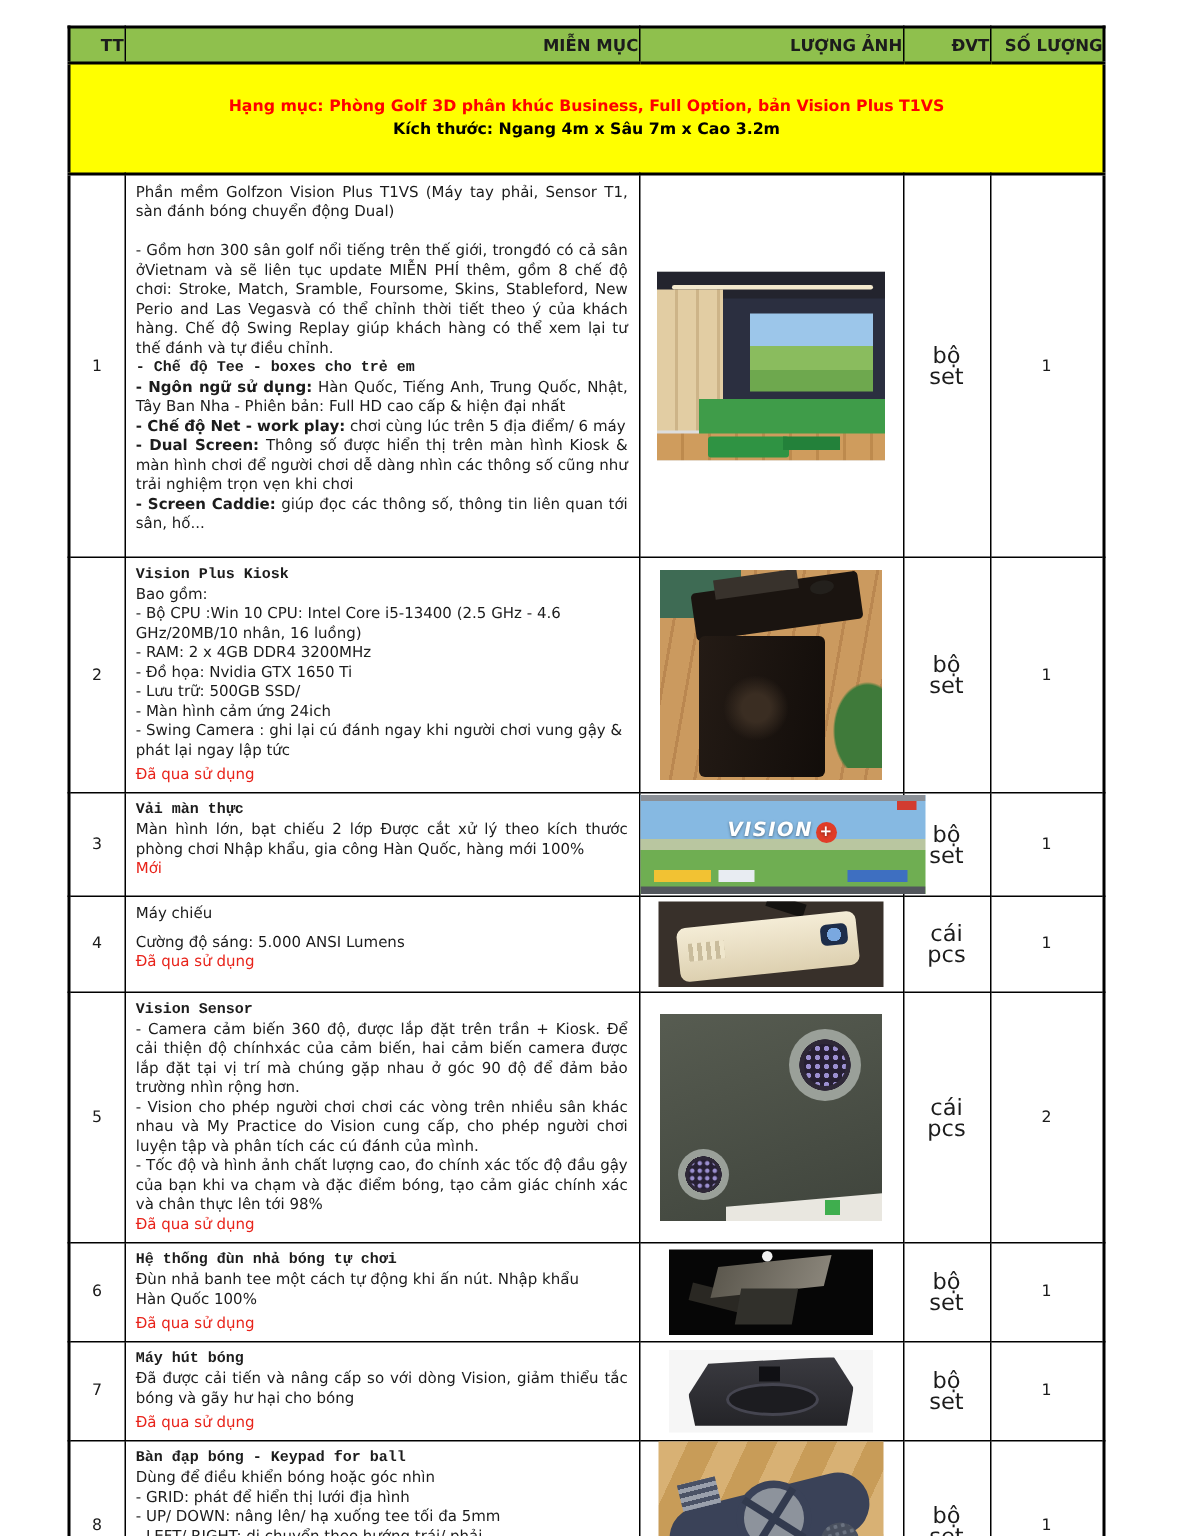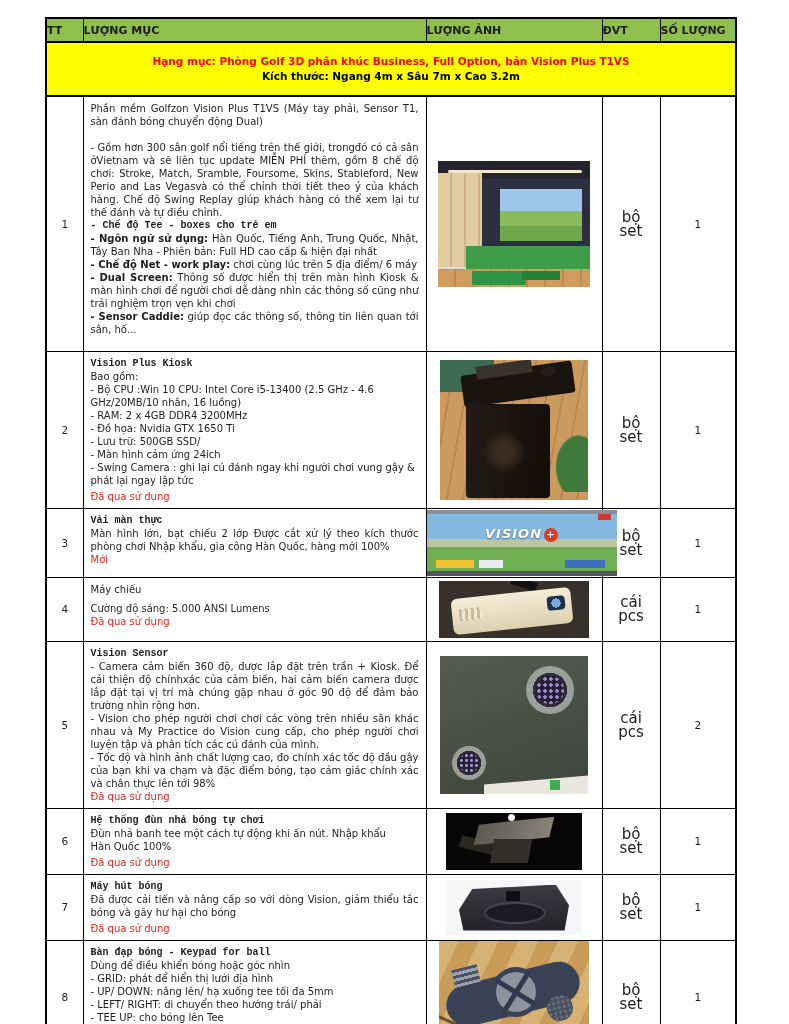--- a/index.html
+++ b/index.html
@@ -1,21 +1,21 @@
 <!DOCTYPE html>
 <html><head>
 <meta charset="utf-8">
 <style>
   html,body{margin:0;padding:0;background:#fff;}
   body{width:789px;height:1024px;font-family:"DejaVu Sans","Liberation Sans",sans-serif;color:#1c1c1c;}
   .page{position:relative;width:789px;height:1024px;background:#fff;overflow:hidden;}
   table.spec{position:absolute;left:45px;top:17px;width:690px;border-collapse:collapse;table-layout:fixed;border:2px solid #000;}
   td,th{border:1px solid #000;padding:0;}
-  th{background:#8fc04d;font-size:11px;font-weight:bold;height:22px;text-align:left;border-bottom:2px solid #000;}
-  tr.banner td{background:#ffff00;text-align:center;font-weight:bold;font-size:10.5px;line-height:15px;padding:11px 2px;border-bottom:2px solid #000;}
+  th{background:#8fc04d;font-size:11px;font-weight:bold;height:22px;text-align:right;border-bottom:2px solid #000;}
+  tr.banner td{background:#ffff00;text-align:center;font-weight:bold;font-size:10.5px;line-height:15px;padding:21px 2px;border-bottom:2px solid #000;}
   .bl1{color:#ff0000;}
   .bl2{color:#000;}
   .c-tt{text-align:center;vertical-align:middle;font-size:10.5px;}
   .c-desc{vertical-align:top;padding:5px 7px;font-size:10px;line-height:13px;overflow:hidden;}
   .c-desc p{margin:0;}
   .c-desc .t{font-weight:bold;font-family:Liberation Mono, monospace;}
   .c-desc .red{color:#e8231a;}
   .c-desc .just{text-align:justify;}
   .gap{margin-top:13px !important;}
   .gap-sm{margin-top:6px !important;}
@@ -101,21 +101,21 @@
   <colgroup>
     <col style="width:37px">
         <col style="width:343px">
         <col style="width:176px">
         <col style="width:58px">
         <col style="width:76px">
   </colgroup>
   <thead>
     <tr>
       <th>TT</th>
-      <th>LƯỢNG MỤC</th>
+      <th>MIỄN MỤC</th>
       <th>LƯỢNG ẢNH</th>
       <th>ĐVT</th>
       <th>SỐ LƯỢNG</th>
     </tr>
     <tr class="banner">
       <td colspan="5">
         <div class="bl1">Hạng mục: Phòng Golf 3D phân khúc Business, Full Option, bản Vision Plus T1VS</div>
         <div class="bl2">Kích thước: Ngang 4m x Sâu 7m x Cao 3.2m</div>
       </td>
     </tr>
@@ -124,21 +124,21 @@
 
     <tr class="r1">
       <td class="c-tt"><span>1</span></td>
       <td class="c-desc">
         <p class="just"><span>Phần mềm Golfzon Vision Plus T1VS (Máy tay phải, Sensor T1, sàn đánh bóng chuyển động Dual)</span></p>
         <p class="just gap"><span>- Gồm hơn 300 sân golf nổi tiếng trên thế giới, trongđó có cả sân ởVietnam và sẽ liên tục update MIỄN PHÍ thêm, gồm 8 chế độ chơi: Stroke, Match, Sramble, Foursome, Skins, Stableford, New Perio and Las Vegasvà có thể chỉnh thời tiết theo ý của khách hàng. Chế độ Swing Replay giúp khách hàng có thể xem lại tư thế đánh và tự điều chỉnh.</span></p>
         <p class="t"><span>- Chế độ Tee - boxes cho trẻ em</span></p>
         <p class="just"><b>- Ngôn ngữ sử dụng:</b><span> Hàn Quốc, Tiếng Anh, Trung Quốc, Nhật, Tây Ban Nha - Phiên bản: Full HD cao cấp &amp; hiện đại nhất</span></p>
         <p class="just"><b>- Chế độ Net - work play:</b><span> chơi cùng lúc trên 5 địa điểm/ 6 máy</span></p>
         <p class="just"><b>- Dual Screen:</b><span> Thông số được hiển thị trên màn hình Kiosk &amp; màn hình chơi để người chơi dễ dàng nhìn các thông số cũng như trải nghiệm trọn vẹn khi chơi</span></p>
-        <p class="just"><b>- Sensor Caddie:</b><span> giúp đọc các thông số, thông tin liên quan tới sân, hố...</span></p>
+        <p class="just"><b>- Screen Caddie:</b><span> giúp đọc các thông số, thông tin liên quan tới sân, hố...</span></p>
       </td>
       <td class="c-img">
         <div class="photo ph-room">
           <div class="rm-ceil"></div>
           <div class="rm-led"></div>
           <div class="rm-left"></div>
           <div class="rm-back"></div>
           <div class="rm-screen"></div>
           <div class="rm-turf"></div>
           <div class="rm-floor"></div>

